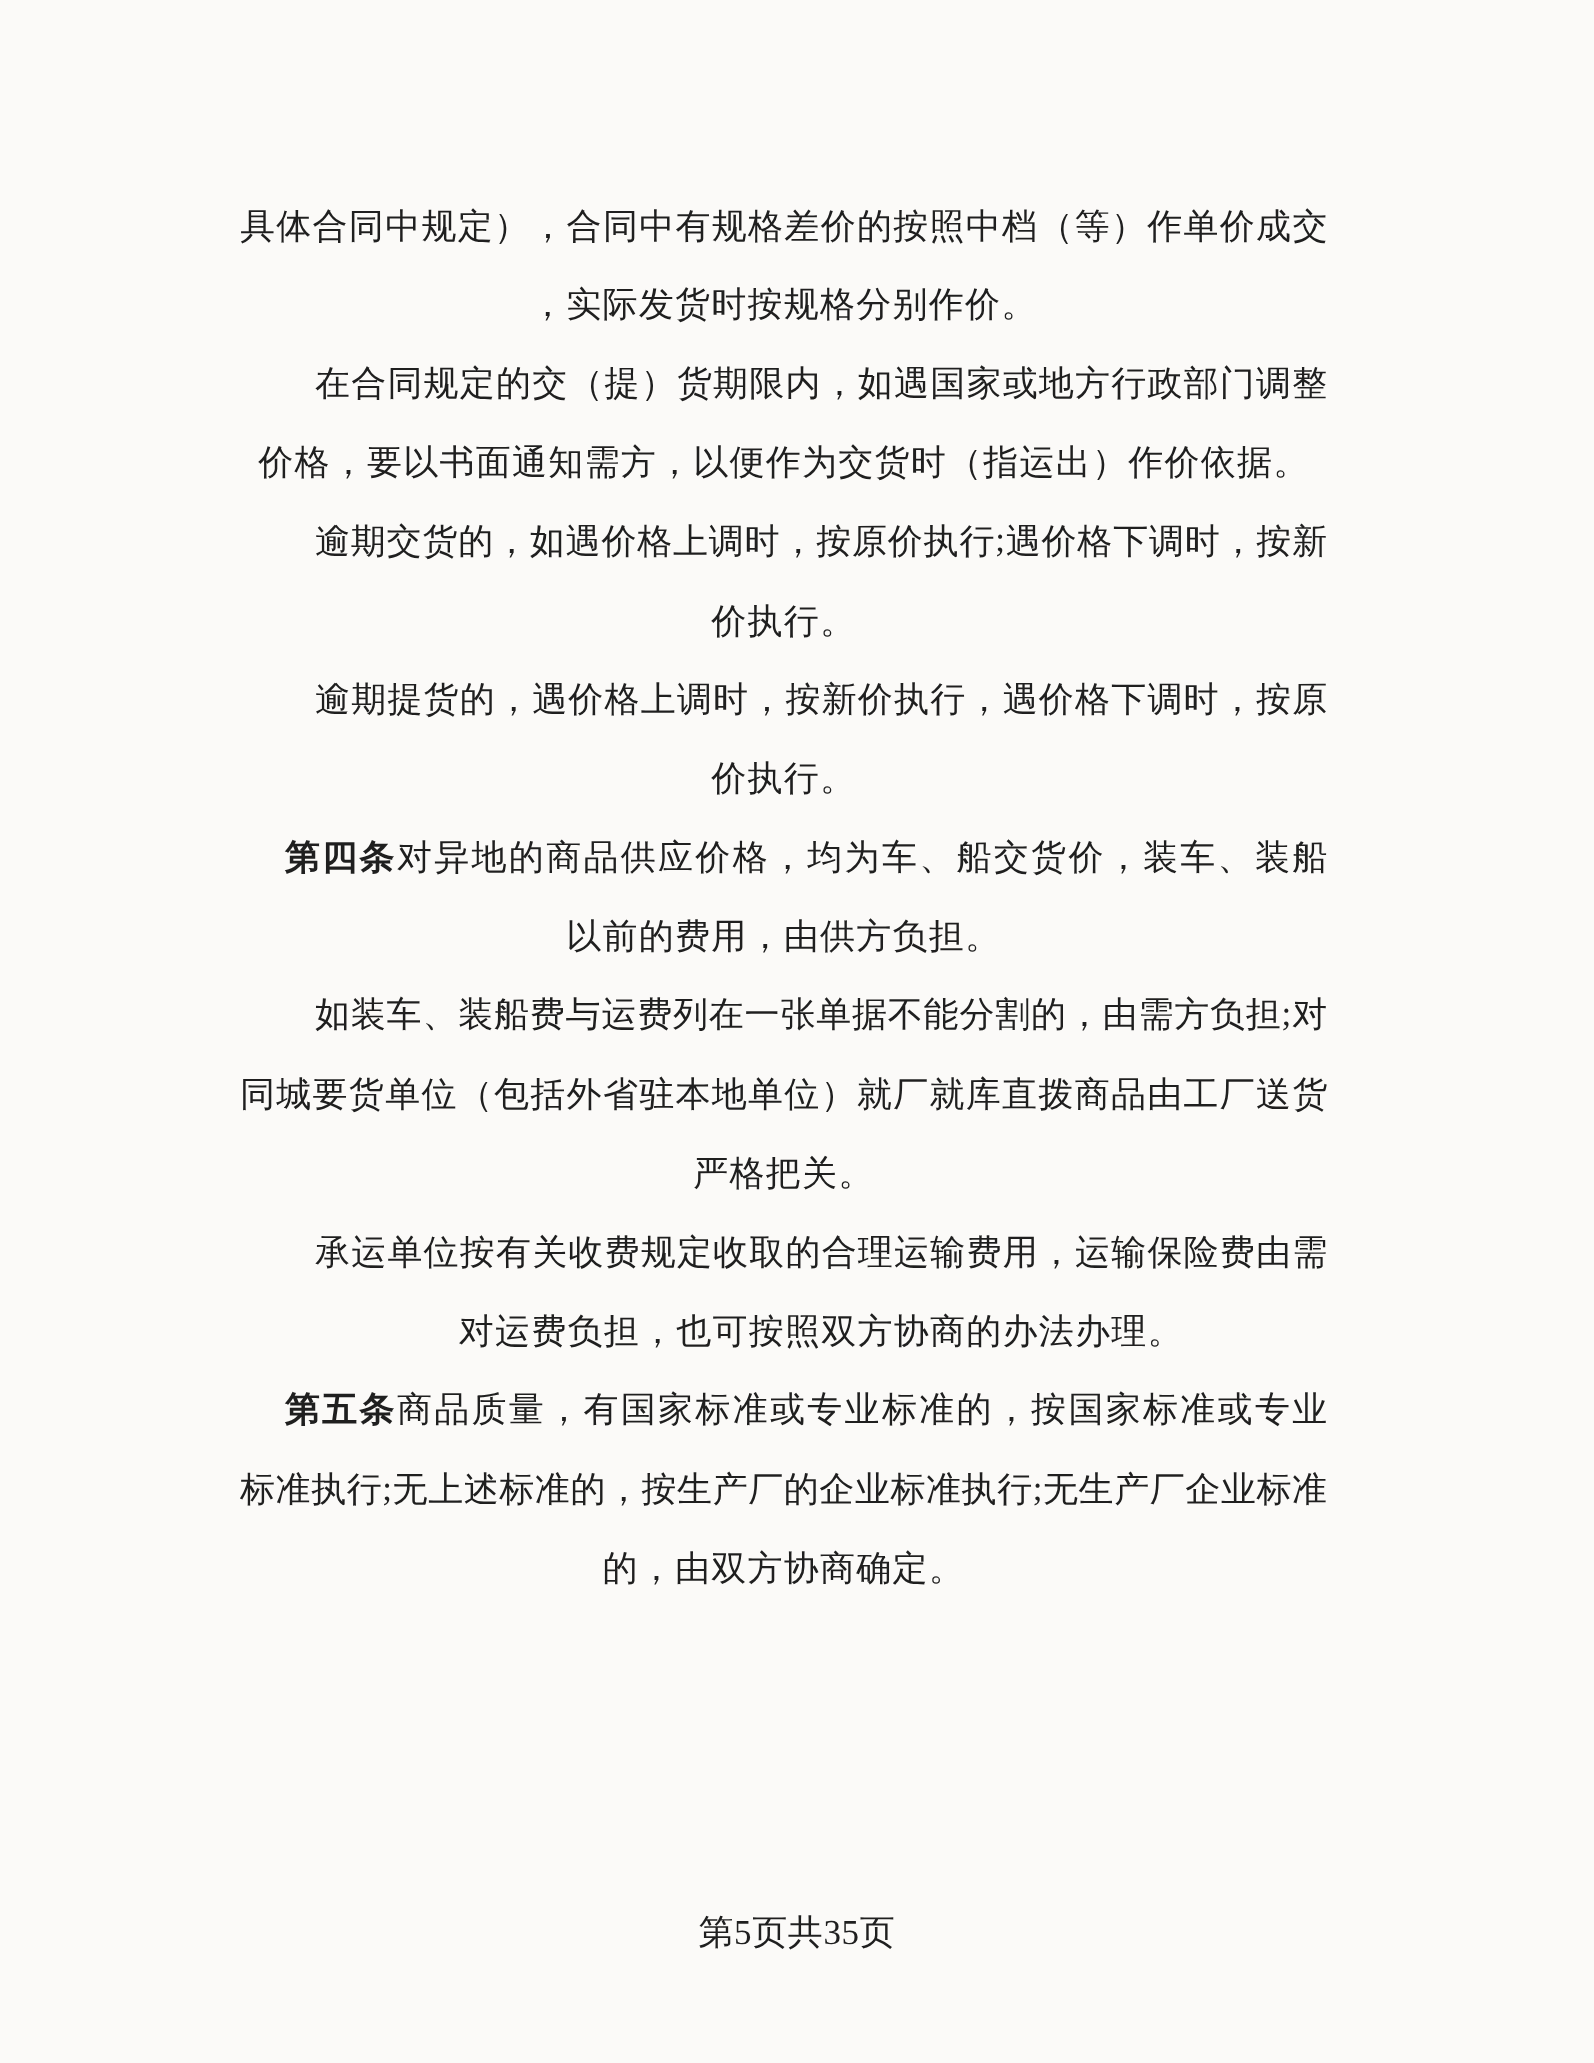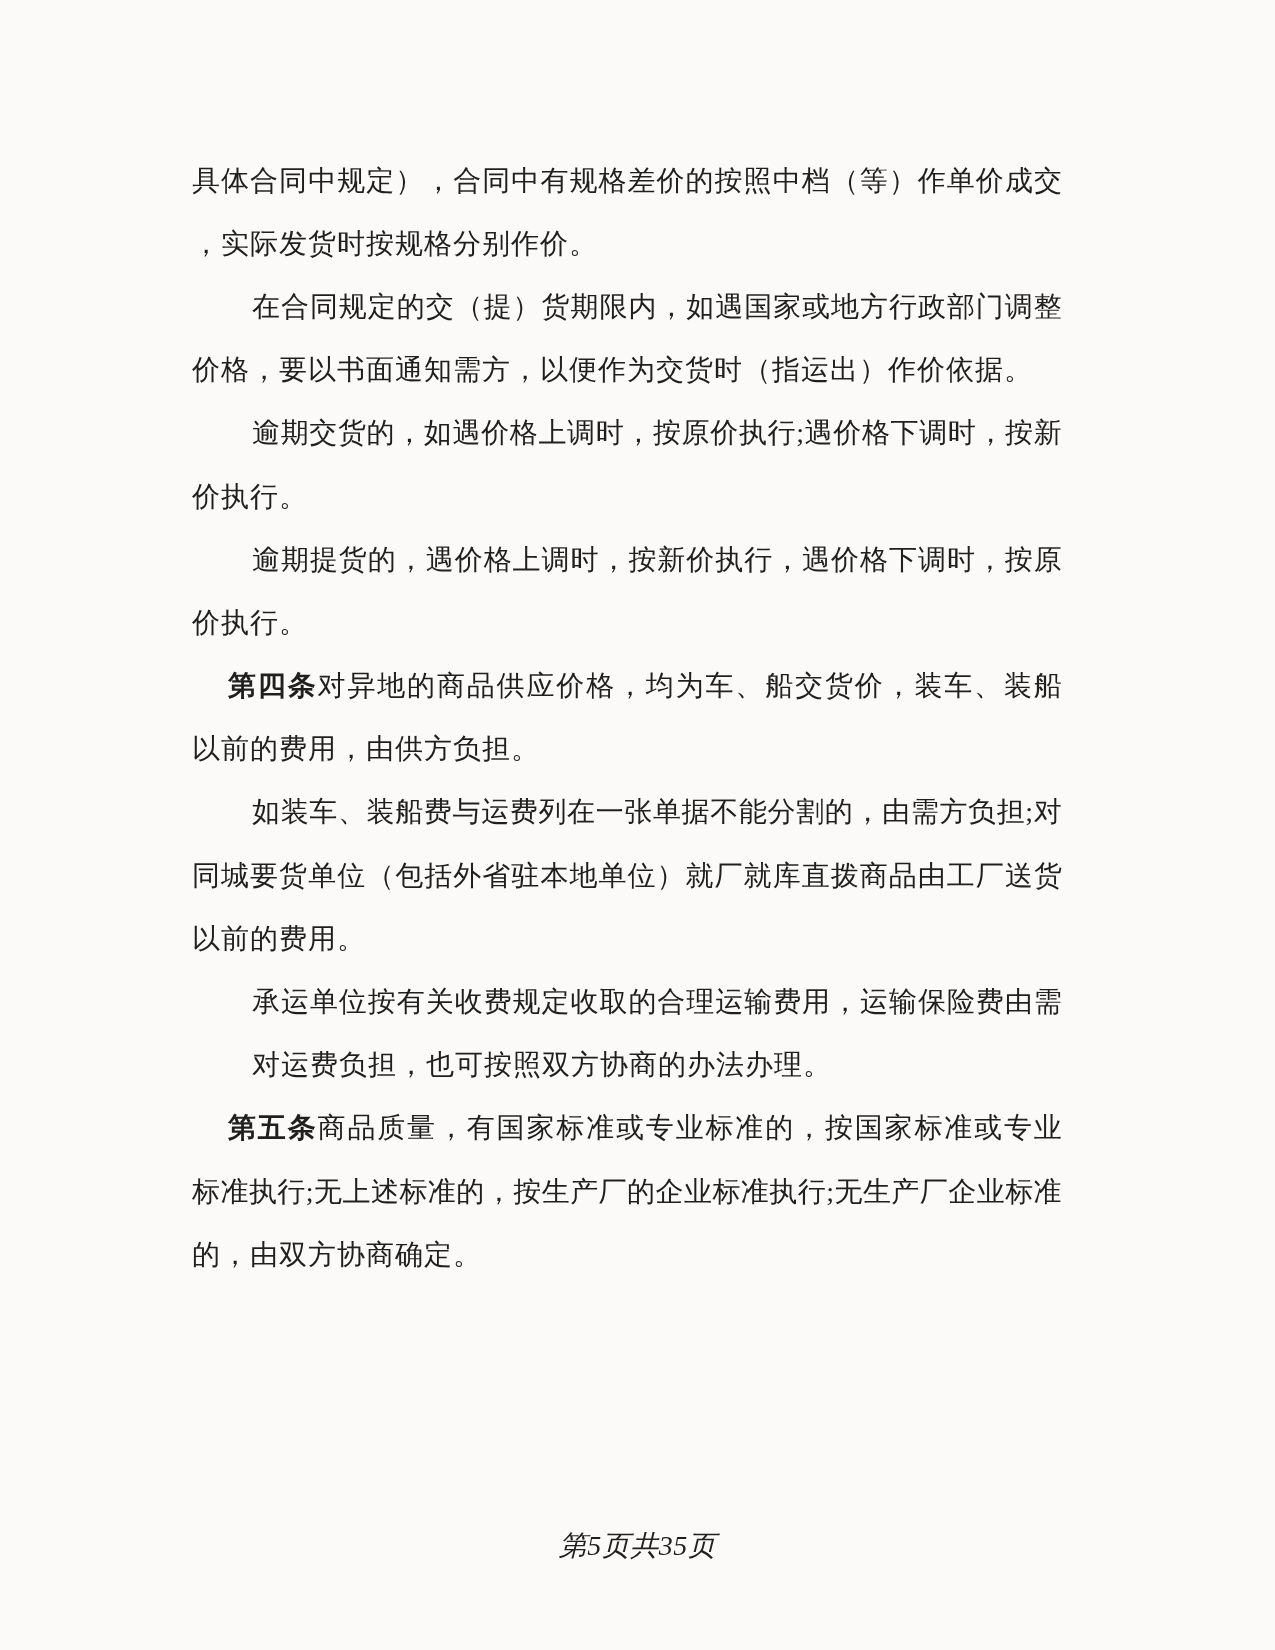--- a/index.html
+++ b/index.html
@@ -17,55 +17,55 @@
     left: 192px;
     top: 149px;
     width: 870px;
   }
   .line {
     height: 63.2px;
     display: flex;
     align-items: center;
     font-size: 28px;
     white-space: pre;
+    justify-content: center;
   }
   .line.justify { justify-content: space-between; }
   .indent-normal { padding-left: 60px; }
   .indent-article { padding-left: 36px; }
   .bold { font-weight: bold; }
   .seg { letter-spacing: 1px; }
   .footer {
     position: absolute;
     left: 0;
     top: 1527px;
     width: 1275px;
     text-align: center;
     font-size: 28px;
     letter-spacing: 0.5px;
-    font-style: italic;
   }
 </style>
 </head>
 <body>
 
 <div class="page">
   <div class="content">
       <div class="line justify"><span>具</span><span>体</span><span>合</span><span>同</span><span>中</span><span>规</span><span>定</span><span>）</span><span>，</span><span>合</span><span>同</span><span>中</span><span>有</span><span>规</span><span>格</span><span>差</span><span>价</span><span>的</span><span>按</span><span>照</span><span>中</span><span>档</span><span>（</span><span>等</span><span>）</span><span>作</span><span>单</span><span>价</span><span>成</span><span>交</span></div>
       <div class="line"><span class="seg">，实际发货时按规格分别作价。</span></div>
       <div class="line justify indent-normal"><span>在</span><span>合</span><span>同</span><span>规</span><span>定</span><span>的</span><span>交</span><span>（</span><span>提</span><span>）</span><span>货</span><span>期</span><span>限</span><span>内</span><span>，</span><span>如</span><span>遇</span><span>国</span><span>家</span><span>或</span><span>地</span><span>方</span><span>行</span><span>政</span><span>部</span><span>门</span><span>调</span><span>整</span></div>
       <div class="line"><span class="seg">价格，要以书面通知需方，以便作为交货时（指运出）作价依据。</span></div>
       <div class="line justify indent-normal"><span>逾</span><span>期</span><span>交</span><span>货</span><span>的</span><span>，</span><span>如</span><span>遇</span><span>价</span><span>格</span><span>上</span><span>调</span><span>时</span><span>，</span><span>按</span><span>原</span><span>价</span><span>执</span><span>行</span><span>;</span><span>遇</span><span>价</span><span>格</span><span>下</span><span>调</span><span>时</span><span>，</span><span>按</span><span>新</span></div>
       <div class="line"><span class="seg">价执行。</span></div>
       <div class="line justify indent-normal"><span>逾</span><span>期</span><span>提</span><span>货</span><span>的</span><span>，</span><span>遇</span><span>价</span><span>格</span><span>上</span><span>调</span><span>时</span><span>，</span><span>按</span><span>新</span><span>价</span><span>执</span><span>行</span><span>，</span><span>遇</span><span>价</span><span>格</span><span>下</span><span>调</span><span>时</span><span>，</span><span>按</span><span>原</span></div>
       <div class="line"><span class="seg">价执行。</span></div>
       <div class="line justify indent-article"><span class="bold">第</span><span class="bold">四</span><span class="bold">条</span><span>对</span><span>异</span><span>地</span><span>的</span><span>商</span><span>品</span><span>供</span><span>应</span><span>价</span><span>格</span><span>，</span><span>均</span><span>为</span><span>车</span><span>、</span><span>船</span><span>交</span><span>货</span><span>价</span><span>，</span><span>装</span><span>车</span><span>、</span><span>装</span><span>船</span></div>
       <div class="line"><span class="seg">以前的费用，由供方负担。</span></div>
       <div class="line justify indent-normal"><span>如</span><span>装</span><span>车</span><span>、</span><span>装</span><span>船</span><span>费</span><span>与</span><span>运</span><span>费</span><span>列</span><span>在</span><span>一</span><span>张</span><span>单</span><span>据</span><span>不</span><span>能</span><span>分</span><span>割</span><span>的</span><span>，</span><span>由</span><span>需</span><span>方</span><span>负</span><span>担</span><span>;</span><span>对</span></div>
       <div class="line justify"><span>同</span><span>城</span><span>要</span><span>货</span><span>单</span><span>位</span><span>（</span><span>包</span><span>括</span><span>外</span><span>省</span><span>驻</span><span>本</span><span>地</span><span>单</span><span>位</span><span>）</span><span>就</span><span>厂</span><span>就</span><span>库</span><span>直</span><span>拨</span><span>商</span><span>品</span><span>由</span><span>工</span><span>厂</span><span>送</span><span>货</span></div>
-      <div class="line"><span class="seg">以前的费用。</span></div>
+      <div class="line"><span class="seg">严格把关。</span></div>
       <div class="line justify indent-normal"><span>承</span><span>运</span><span>单</span><span>位</span><span>按</span><span>有</span><span>关</span><span>收</span><span>费</span><span>规</span><span>定</span><span>收</span><span>取</span><span>的</span><span>合</span><span>理</span><span>运</span><span>输</span><span>费</span><span>用</span><span>，</span><span>运</span><span>输</span><span>保</span><span>险</span><span>费</span><span>由</span><span>需</span></div>
       <div class="line indent-normal"><span class="seg">对运费负担，也可按照双方协商的办法办理。</span></div>
       <div class="line justify indent-article"><span class="bold">第</span><span class="bold">五</span><span class="bold">条</span><span>商</span><span>品</span><span>质</span><span>量</span><span>，</span><span>有</span><span>国</span><span>家</span><span>标</span><span>准</span><span>或</span><span>专</span><span>业</span><span>标</span><span>准</span><span>的</span><span>，</span><span>按</span><span>国</span><span>家</span><span>标</span><span>准</span><span>或</span><span>专</span><span>业</span></div>
       <div class="line justify"><span>标</span><span>准</span><span>执</span><span>行</span><span>;</span><span>无</span><span>上</span><span>述</span><span>标</span><span>准</span><span>的</span><span>，</span><span>按</span><span>生</span><span>产</span><span>厂</span><span>的</span><span>企</span><span>业</span><span>标</span><span>准</span><span>执</span><span>行</span><span>;</span><span>无</span><span>生</span><span>产</span><span>厂</span><span>企</span><span>业</span><span>标</span><span>准</span></div>
       <div class="line"><span class="seg">的，由双方协商确定。</span></div>
     </div>
   <div class="footer">
     <span>第5页共35页</span>
   </div>
 </div>

